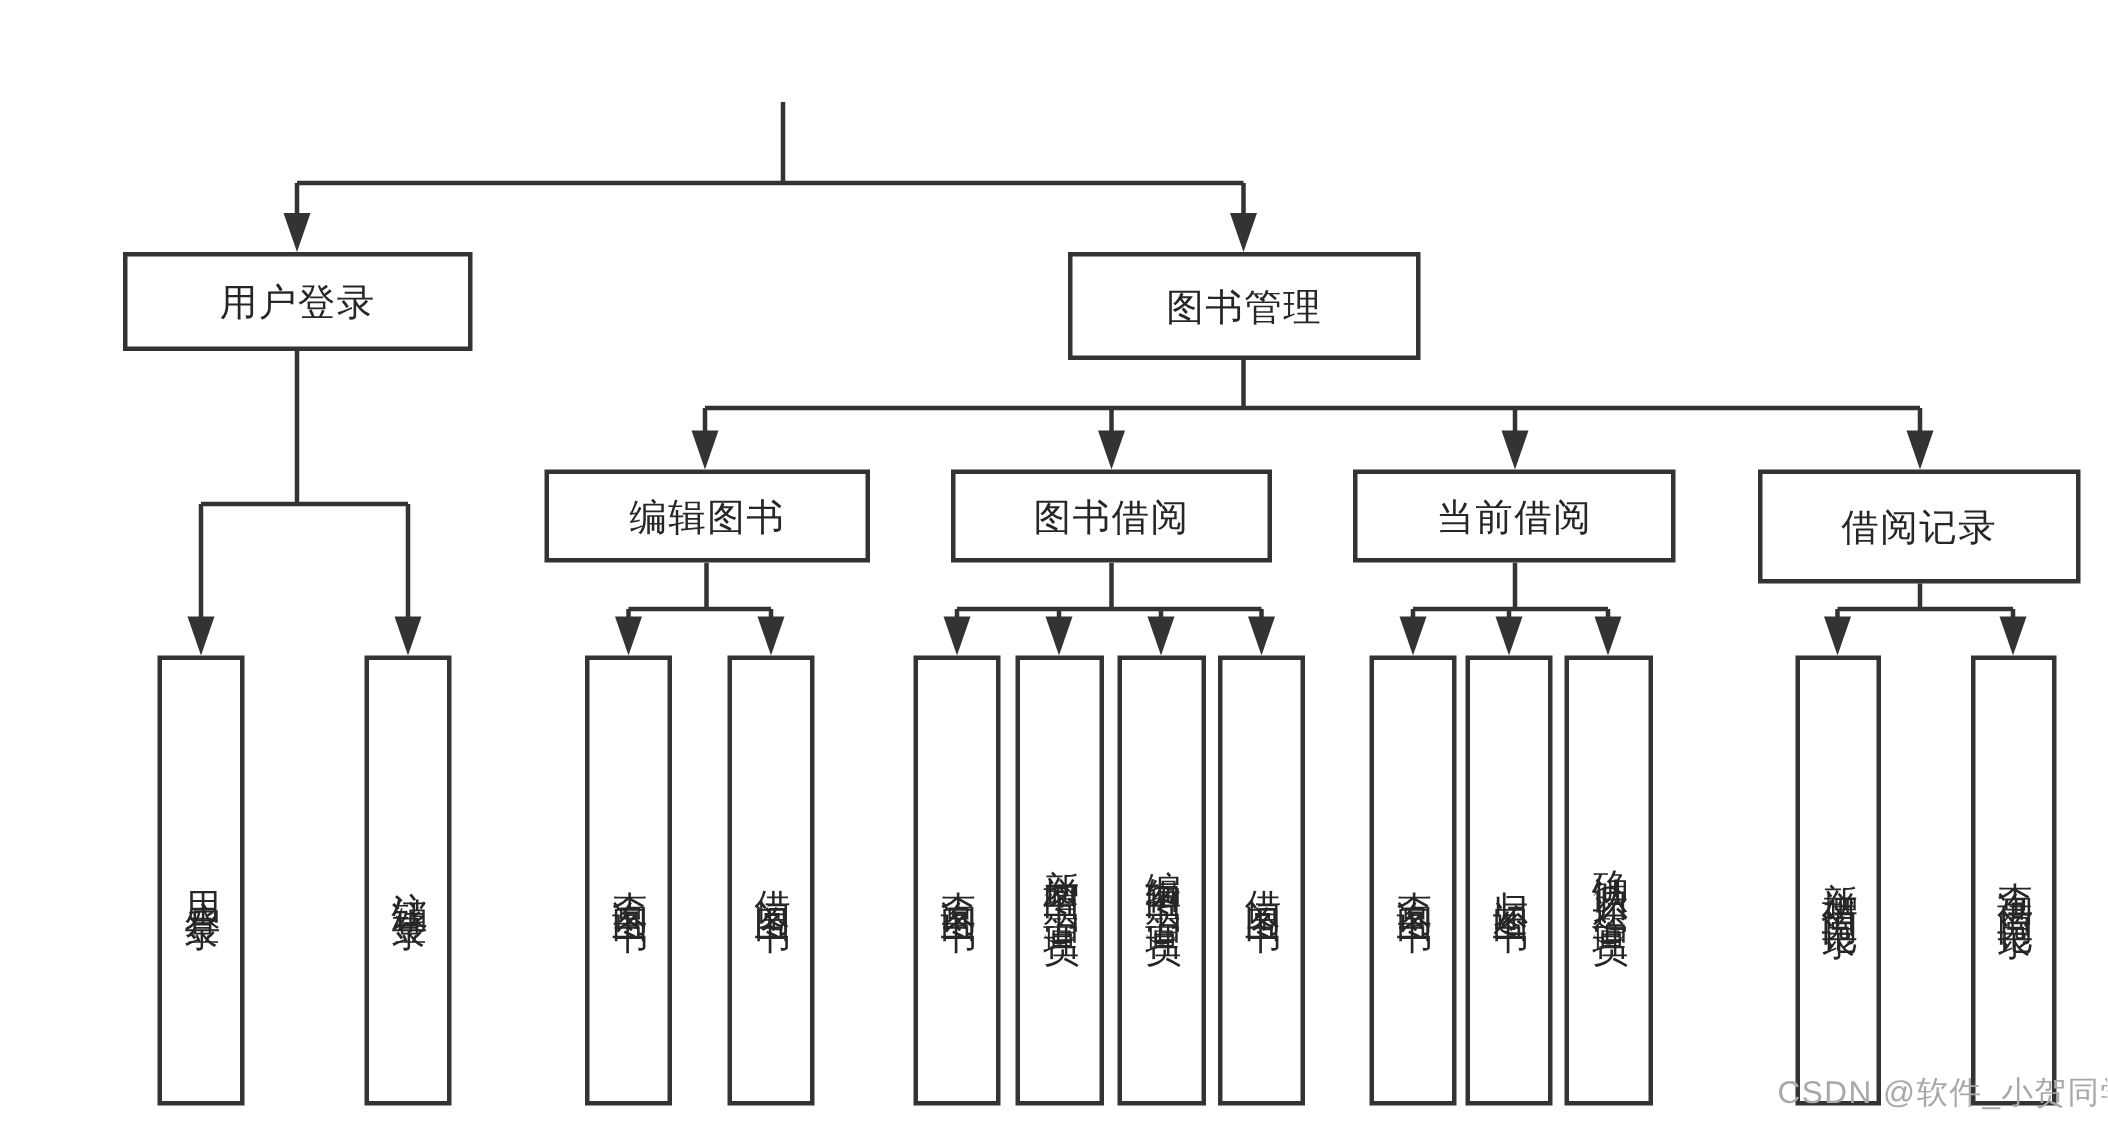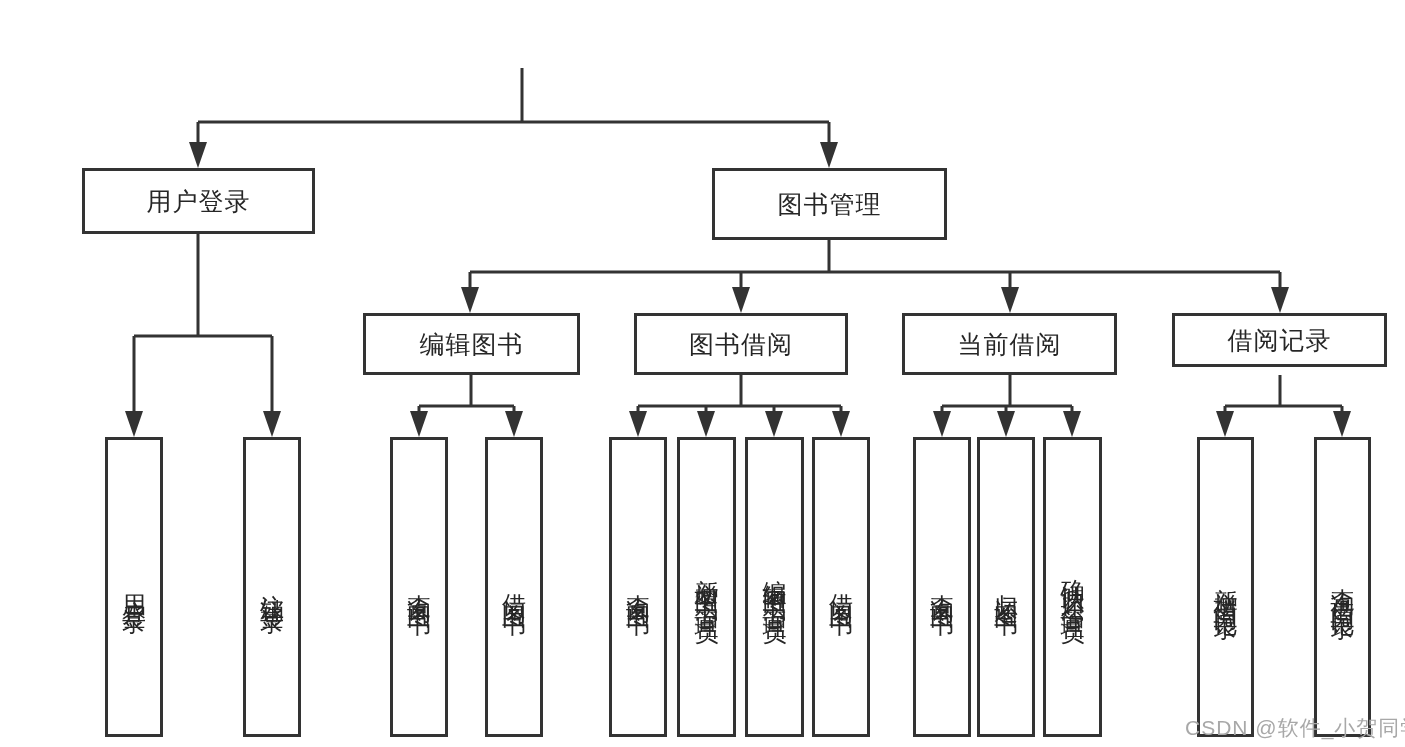--- a/index.html
+++ b/index.html
@@ -99,21 +99,21 @@
     </g>
   </svg>
 
 
   <div class="node" style="left:82px; top:168px; width:233px; height:66px;">用户登录</div>
   <div class="node" style="left:712px; top:168px; width:235px; height:72px;">图书管理</div>
 
   <div class="node" style="left:363px; top:313px; width:217px; height:62px;">编辑图书</div>
   <div class="node" style="left:634px; top:313px; width:214px; height:62px;font-family:Liberation Serif, serif;">图书借阅</div>
   <div class="node" style="left:902px; top:313px; width:215px; height:62px;">当前借阅</div>
-  <div class="node" style="left:1172px; top:313px; width:215px; height:54px;">借阅记录</div>
+  <div class="node" style="left:1172px; top:313px; width:215px; height:76px;">借阅记录</div>
 
   <div class="leaf" style="left:105px; width:58px;">
     <span>用户登录</span>
   </div>
   <div class="leaf" style="left:243px; width:58px;">
     <span>注销登录</span>
   </div>
 
   <div class="leaf" style="left:390px; width:58px;">
     <span>查询图书</span>

